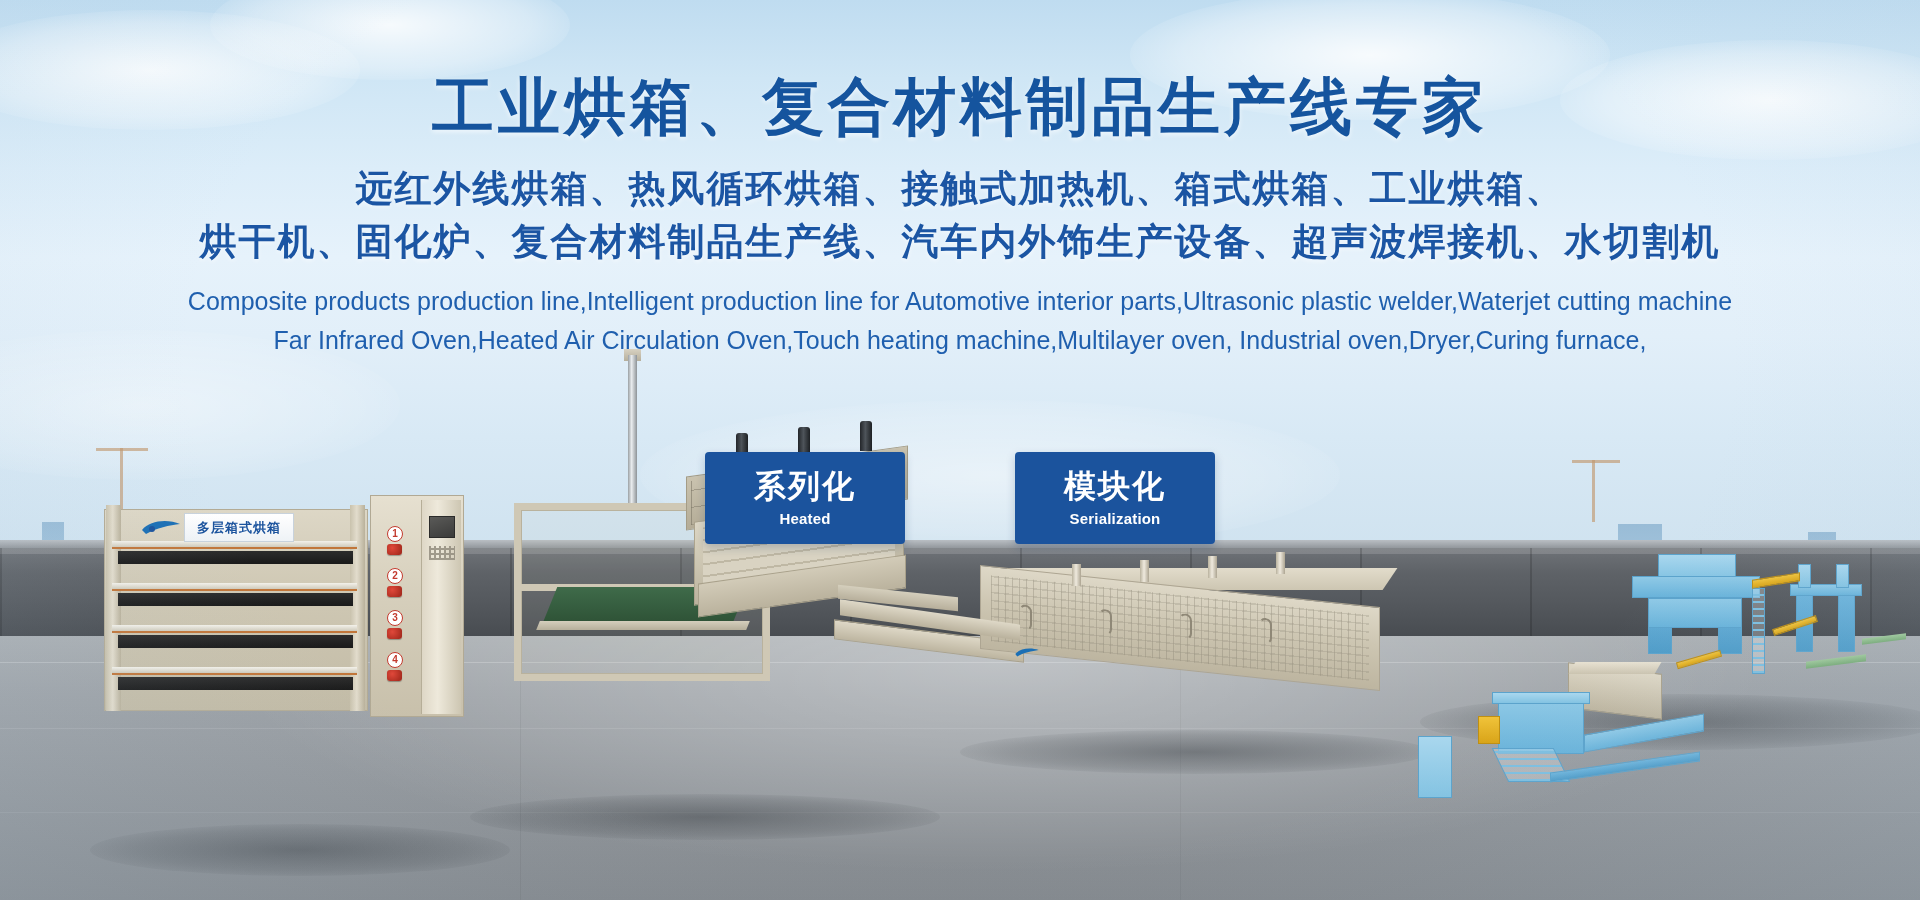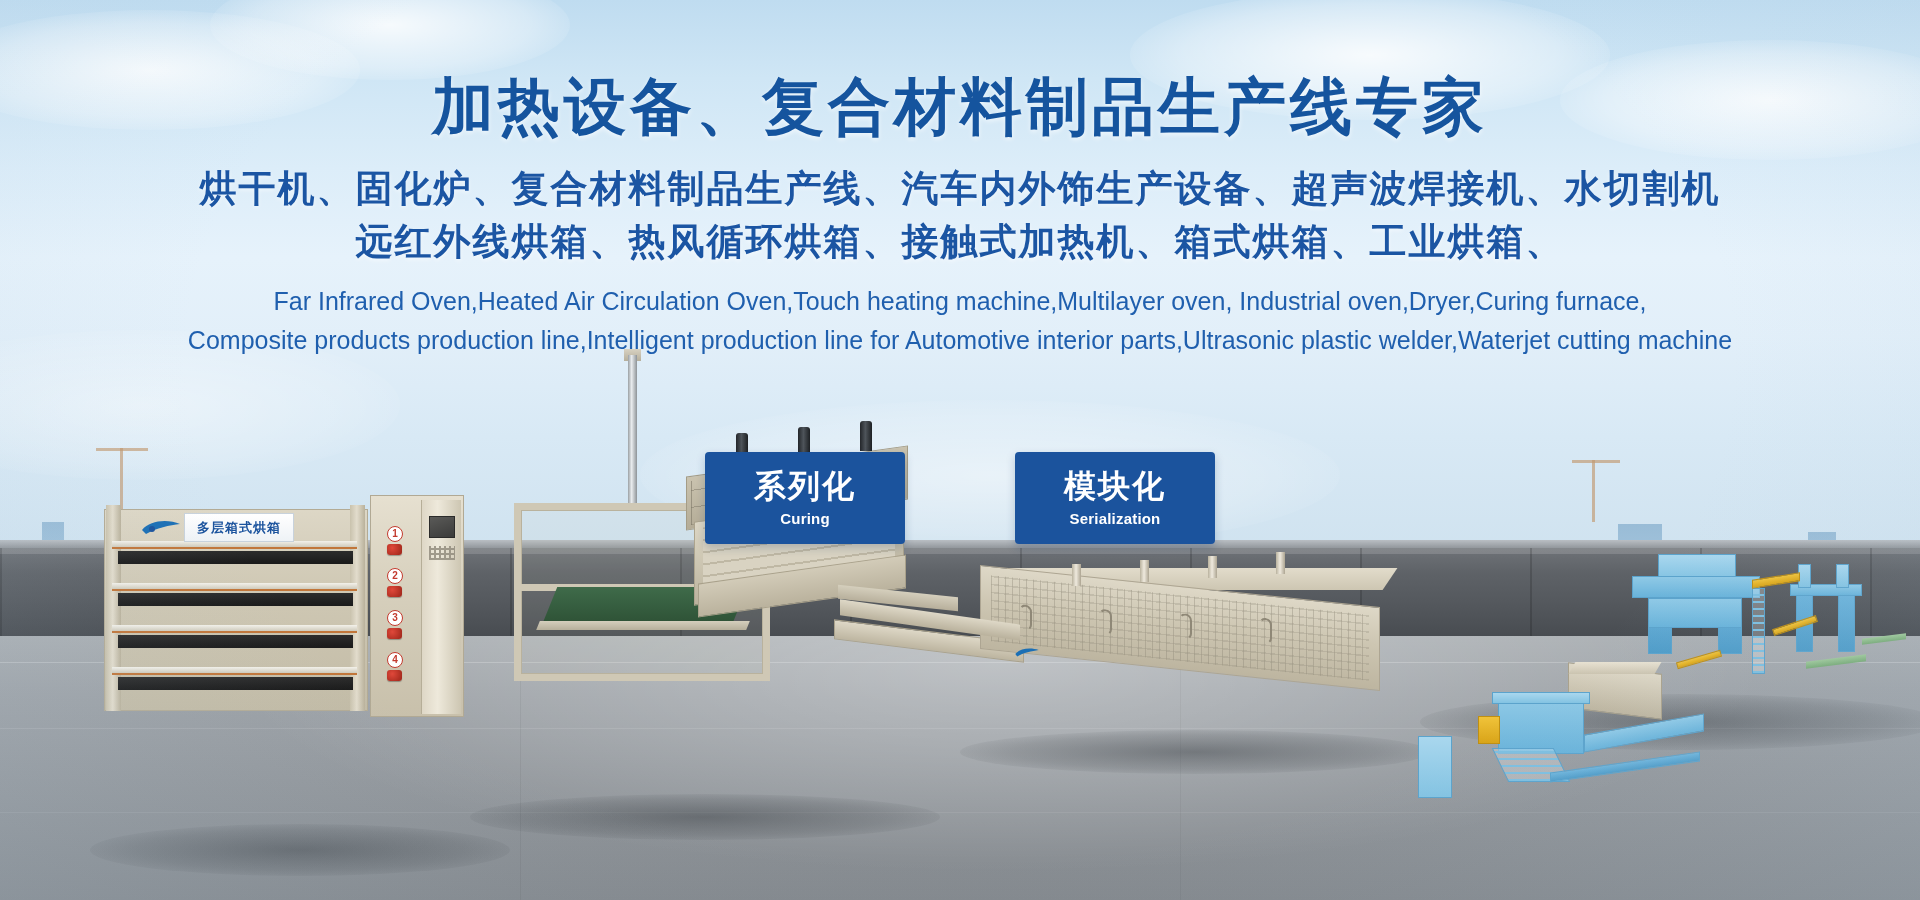--- a/index.html
+++ b/index.html
@@ -447,35 +447,35 @@
     <div class="bl" style="left:184px; top:176px; width:120px; height:18px; transform:skewY(-10deg);"></div>
     <div class="bl d" style="left:150px; top:214px; width:150px; height:10px; transform:skewY(-8deg);"></div>
     <div class="bl l" style="left:18px;  top:188px; width:34px; height:62px;"></div>
     <div class="yl" style="left:78px; top:168px; width:22px; height:28px;"></div>
   </div>
 
   <div class="vig"></div>
 </div>
 
 <div id="textblock">
-  <div class="h1cn">加热设备、复合材料制品生产线专家</div>
+  <div class="h1cn">工业烘箱、复合材料制品生产线专家</div>
 
   <div class="h2cn">
+    <div>远红外线烘箱、热风循环烘箱、接触式加热机、箱式烘箱、工业烘箱、</div>
     <div>烘干机、固化炉、复合材料制品生产线、汽车内外饰生产设备、超声波焊接机、水切割机</div>
-    <div>远红外线烘箱、热风循环烘箱、接触式加热机、箱式烘箱、工业烘箱、</div>
   </div>
 
   <div class="h3en">
+    <div>Composite products production line,Intelligent production line for Automotive interior parts,Ultrasonic plastic welder,Waterjet cutting machine</div>
     <div>Far Infrared Oven,Heated Air Circulation Oven,Touch heating machine,Multilayer oven, Industrial oven,Dryer,Curing furnace,</div>
-    <div>Composite products production line,Intelligent production line for Automotive interior parts,Ultrasonic plastic welder,Waterjet cutting machine</div>
   </div>
 </div>
 
 <div id="badges">
   <div class="badge">
     <div class="cn">系列化</div>
-    <div class="en">Curing</div>
+    <div class="en">Heated</div>
   </div>
   <div class="badge">
     <div class="cn">模块化</div>
     <div class="en">Serialization</div>
   </div>
 </div>
 
 </body></html>

